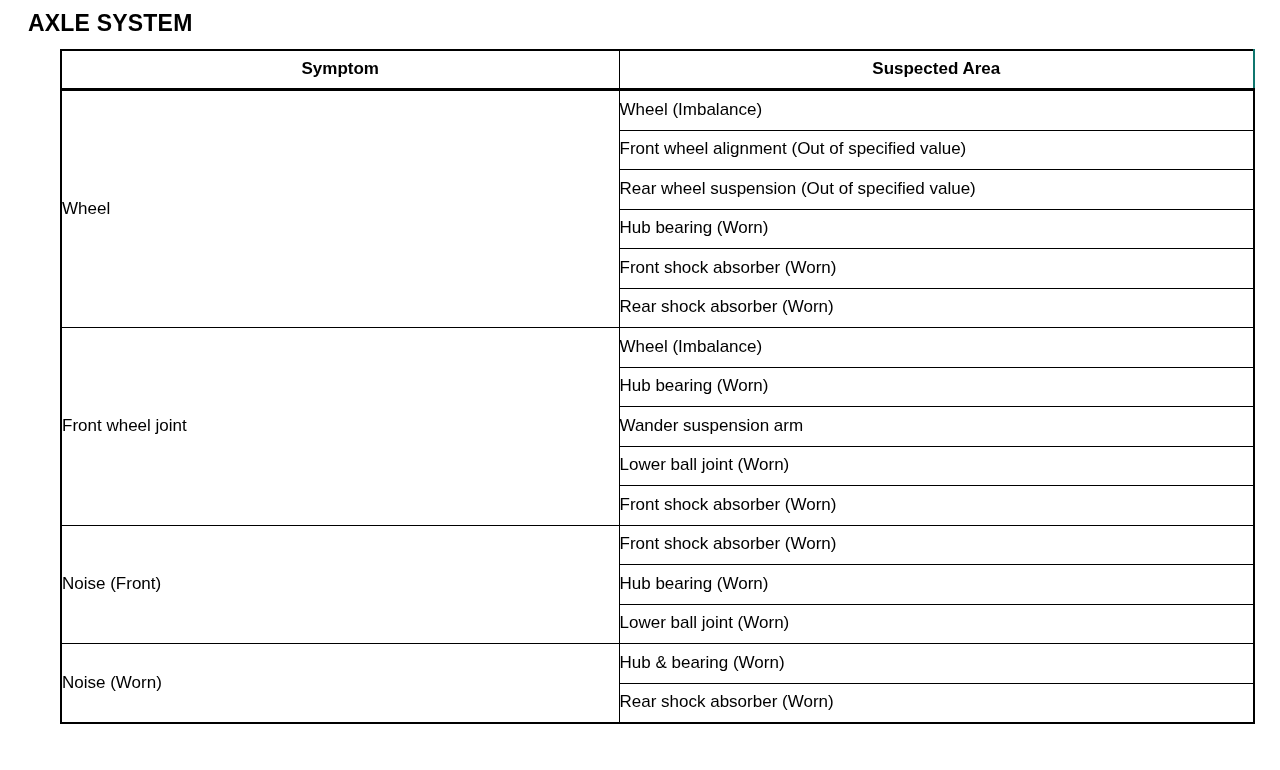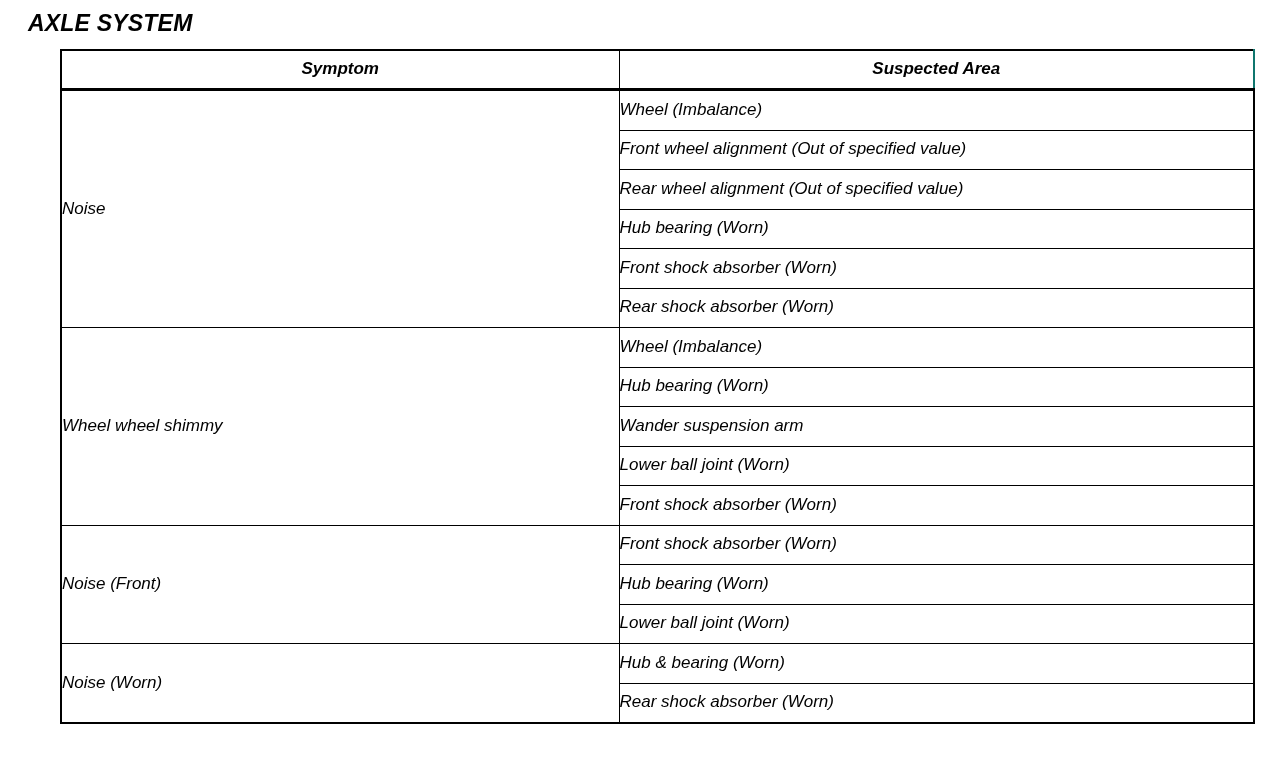--- a/index.html
+++ b/index.html
@@ -12,21 +12,20 @@
     height: 770px;
     font-family: "Liberation Sans", sans-serif;
     color: #000000;
     overflow: hidden;
   }
   .page {
     position: relative;
     width: 1280px;
     height: 770px;
     box-sizing: border-box;
-    font-style: italic;
   }
   .doc-title {
     position: absolute;
     left: 28px;
     top: 12px;
     font-size: 23px;
     font-weight: bold;
     letter-spacing: 0.2px;
     line-height: 1;
   }
@@ -105,54 +104,54 @@
       </colgroup>
       <thead>
         <tr>
           <th class="symptom-head">Symptom</th>
           <th class="area-head">Suspected Area</th>
         </tr>
       </thead>
       <tbody id="table-body">
           <tr class="group-start">
             <td class="symptom-cell" rowspan="6">
-              <span class="cell-text">Noise</span>
+              <span class="cell-text">Wheel</span>
             </td>
             <td class="area-cell">
               <span class="cell-text">Wheel (Imbalance)</span>
             </td>
           </tr>
           <tr>
             <td class="area-cell">
               <span class="cell-text">Front wheel alignment (Out of specified value)</span>
             </td>
           </tr>
           <tr>
             <td class="area-cell">
-              <span class="cell-text">Rear wheel alignment (Out of specified value)</span>
+              <span class="cell-text">Rear wheel suspension (Out of specified value)</span>
             </td>
           </tr>
           <tr>
             <td class="area-cell">
               <span class="cell-text">Hub bearing (Worn)</span>
             </td>
           </tr>
           <tr>
             <td class="area-cell">
               <span class="cell-text">Front shock absorber (Worn)</span>
             </td>
           </tr>
           <tr>
             <td class="area-cell">
               <span class="cell-text">Rear shock absorber (Worn)</span>
             </td>
           </tr>
           <tr class="group-start">
             <td class="symptom-cell" rowspan="5">
-              <span class="cell-text">Wheel wheel shimmy</span>
+              <span class="cell-text">Front wheel joint</span>
             </td>
             <td class="area-cell">
               <span class="cell-text">Wheel (Imbalance)</span>
             </td>
           </tr>
           <tr>
             <td class="area-cell">
               <span class="cell-text">Hub bearing (Worn)</span>
             </td>
           </tr>

